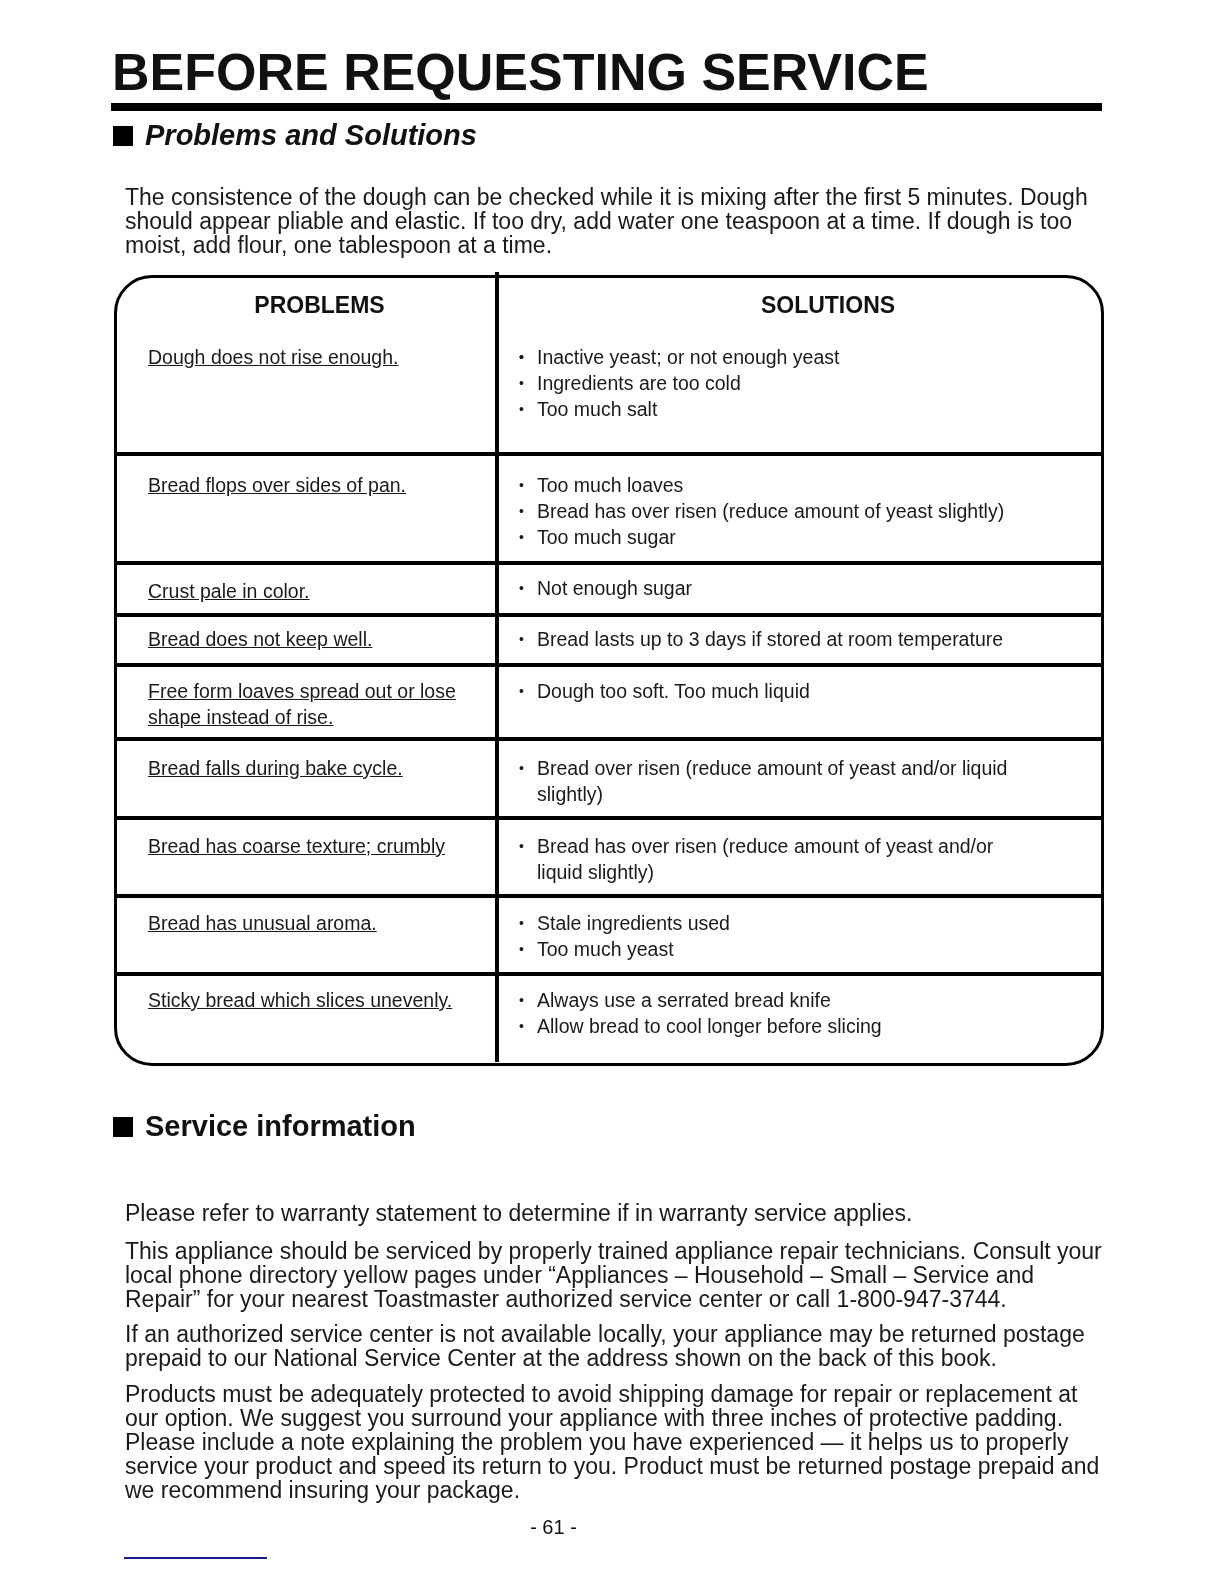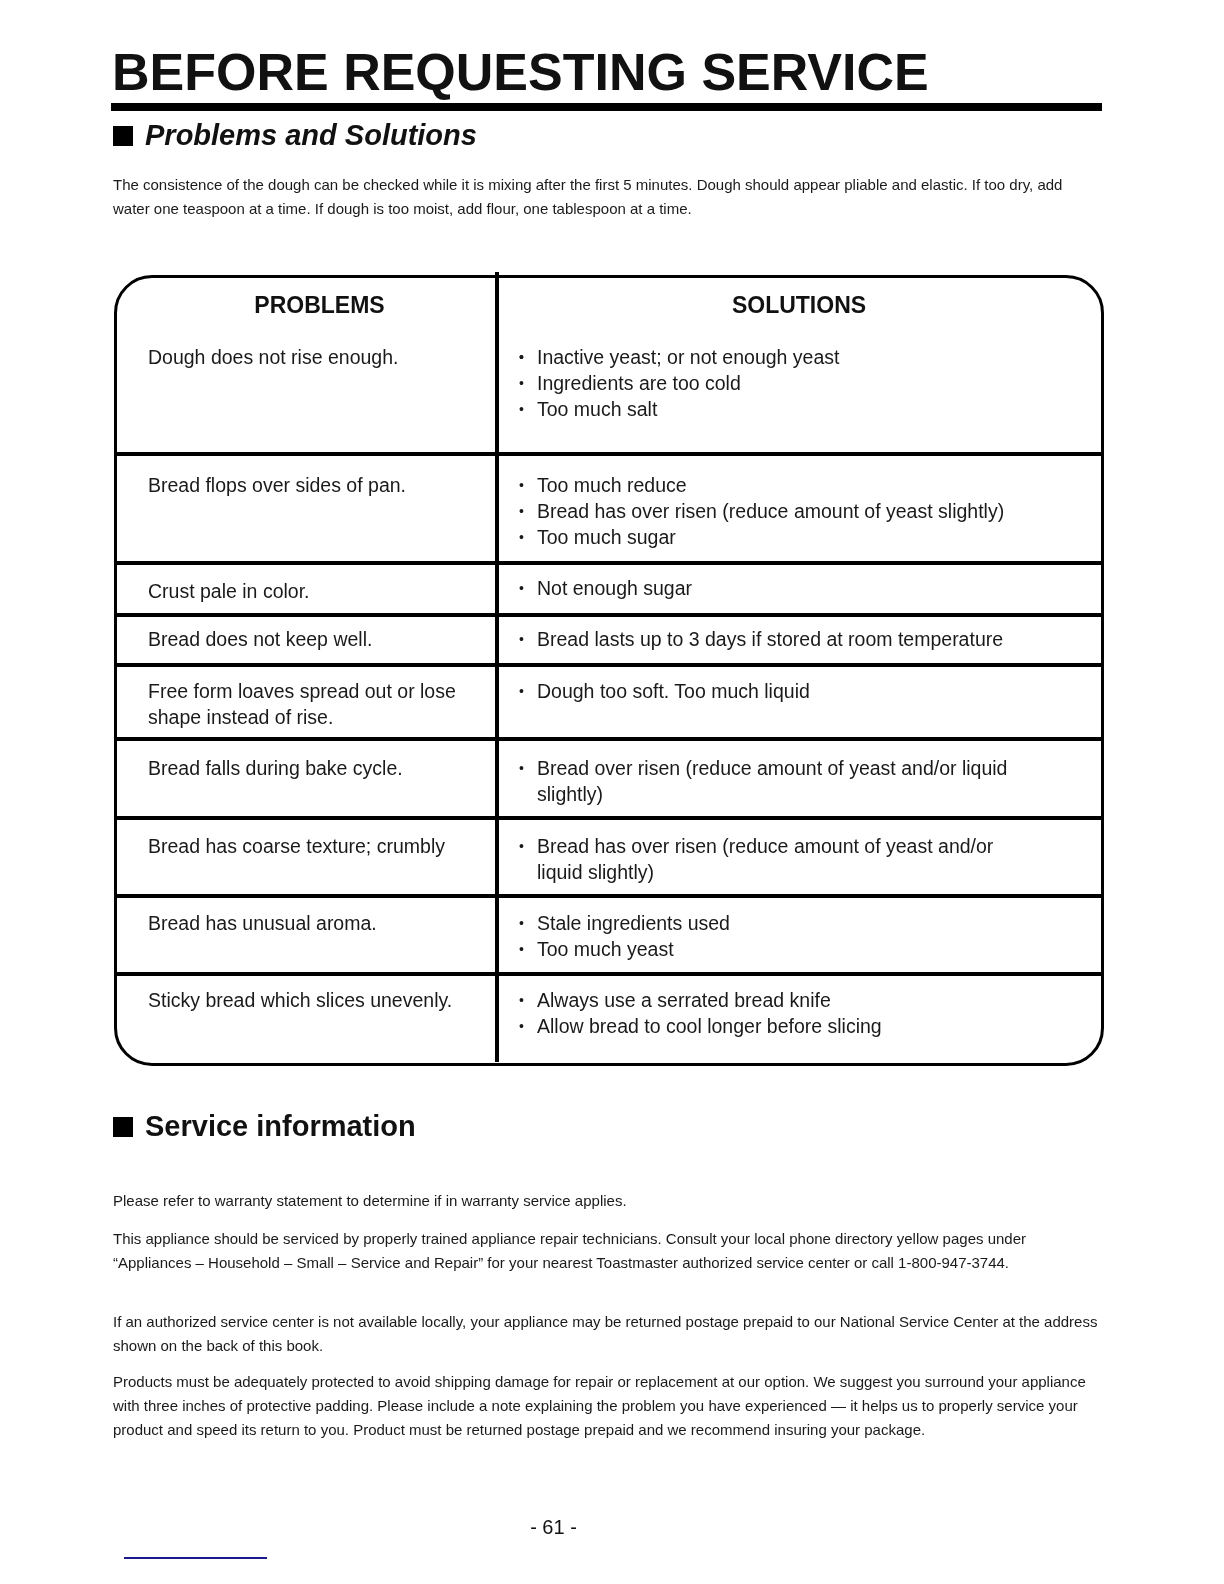--- a/index.html
+++ b/index.html
@@ -17,40 +17,40 @@
     }
     .section-head {
       position: absolute; left: 113px; margin: 0;
       font-size: 29px; font-weight: bold; line-height: 34px;
       display: flex; align-items: center;
     }
     .section-head .sq {
       display: inline-block; width: 20px; height: 20px; background: #000; margin-right: 12px; margin-top: 2px;
     }
     .para {
-      position: absolute; left: 113px; width: 990px; margin: 0;
-      font-size: 15px; line-height: 24px; color: #1a1a1a;
+      position: absolute; left: 113px; width: 990px; margin: 12px;
+      font-size: 23px; line-height: 24px; color: #1a1a1a;
     }
     .ps-intro { top: 173px; }
 
     .table {
       position: absolute; left: 114px; top: 275px; width: 984px; height: 785px;
       border: 3.5px solid #000; border-radius: 38px; box-sizing: content-box;
     }
     .col-divider {
       position: absolute; left: 378px; top: -6px; width: 3.5px; height: 790px; background: #000;
     }
     .row-rule { position: absolute; left: -3px; width: 988px; height: 3.5px; background: #000; }
     .col-head {
       position: absolute; top: 14px; font-size: 23px; font-weight: bold; text-align: center;
     }
     .ch-problems { left: 0; width: 405px; }
-    .ch-solutions { left: 382px; width: 600px; }
+    .ch-solutions { left: 382px; width: 600px; padding-left: 29px; }
     .cell-problem {
-      position: absolute; left: 31px; width: 345px; font-size: 19.5px; line-height: 26px; color: #1a1a1a;
+      position: absolute; left: 31px; width: 345px; font-size: 19.5px; line-height: 26px; color: #1a1a1a; text-decoration: underline;
     }
     .cell-solution {
       position: absolute; left: 402px; width: 560px; margin: 0; padding: 0; list-style: none;
       font-size: 19.5px; line-height: 26px; color: #1a1a1a;
     }
     .cell-solution li { position: relative; padding-left: 18px; }
     .cell-solution li .bullet {
       position: absolute; left: 0; top: 0; font-size: 14px;
     }
     .page-number {
@@ -89,21 +89,21 @@
   <div class="cell-problem" style="top:66px;">Dough does not rise enough.</div>
   <ul class="cell-solution" style="top:66px;">
     <li><span class="bullet">•</span></li>
     <li><span class="bullet">•</span><span>Inactive yeast; or not enough yeast</span></li>
     <li><span class="bullet">•</span><span>Ingredients are too cold</span></li>
     <li><span class="bullet">•</span><span>Too much salt</span></li>
   </ul>
 
   <div class="cell-problem" style="top:194px;">Bread flops over sides of pan.</div>
   <ul class="cell-solution" style="top:194px;">
-    <li><span class="bullet">•</span><span>Too much reduce</span></li>
+    <li><span class="bullet">•</span><span>Too much loaves</span></li>
     <li><span class="bullet">•</span><span>Bread has over risen (reduce amount of yeast slightly)</span></li>
     <li><span class="bullet">•</span><span>Too much sugar</span></li>
   </ul>
 
   <div class="cell-problem" style="top:300px;">Crust pale in color.</div>
   <ul class="cell-solution" style="top:297px;">
     <li><span class="bullet">•</span><span>Not enough sugar</span></li>
   </ul>
 
   <div class="cell-problem" style="top:348px;">Bread does not keep well.</div>

